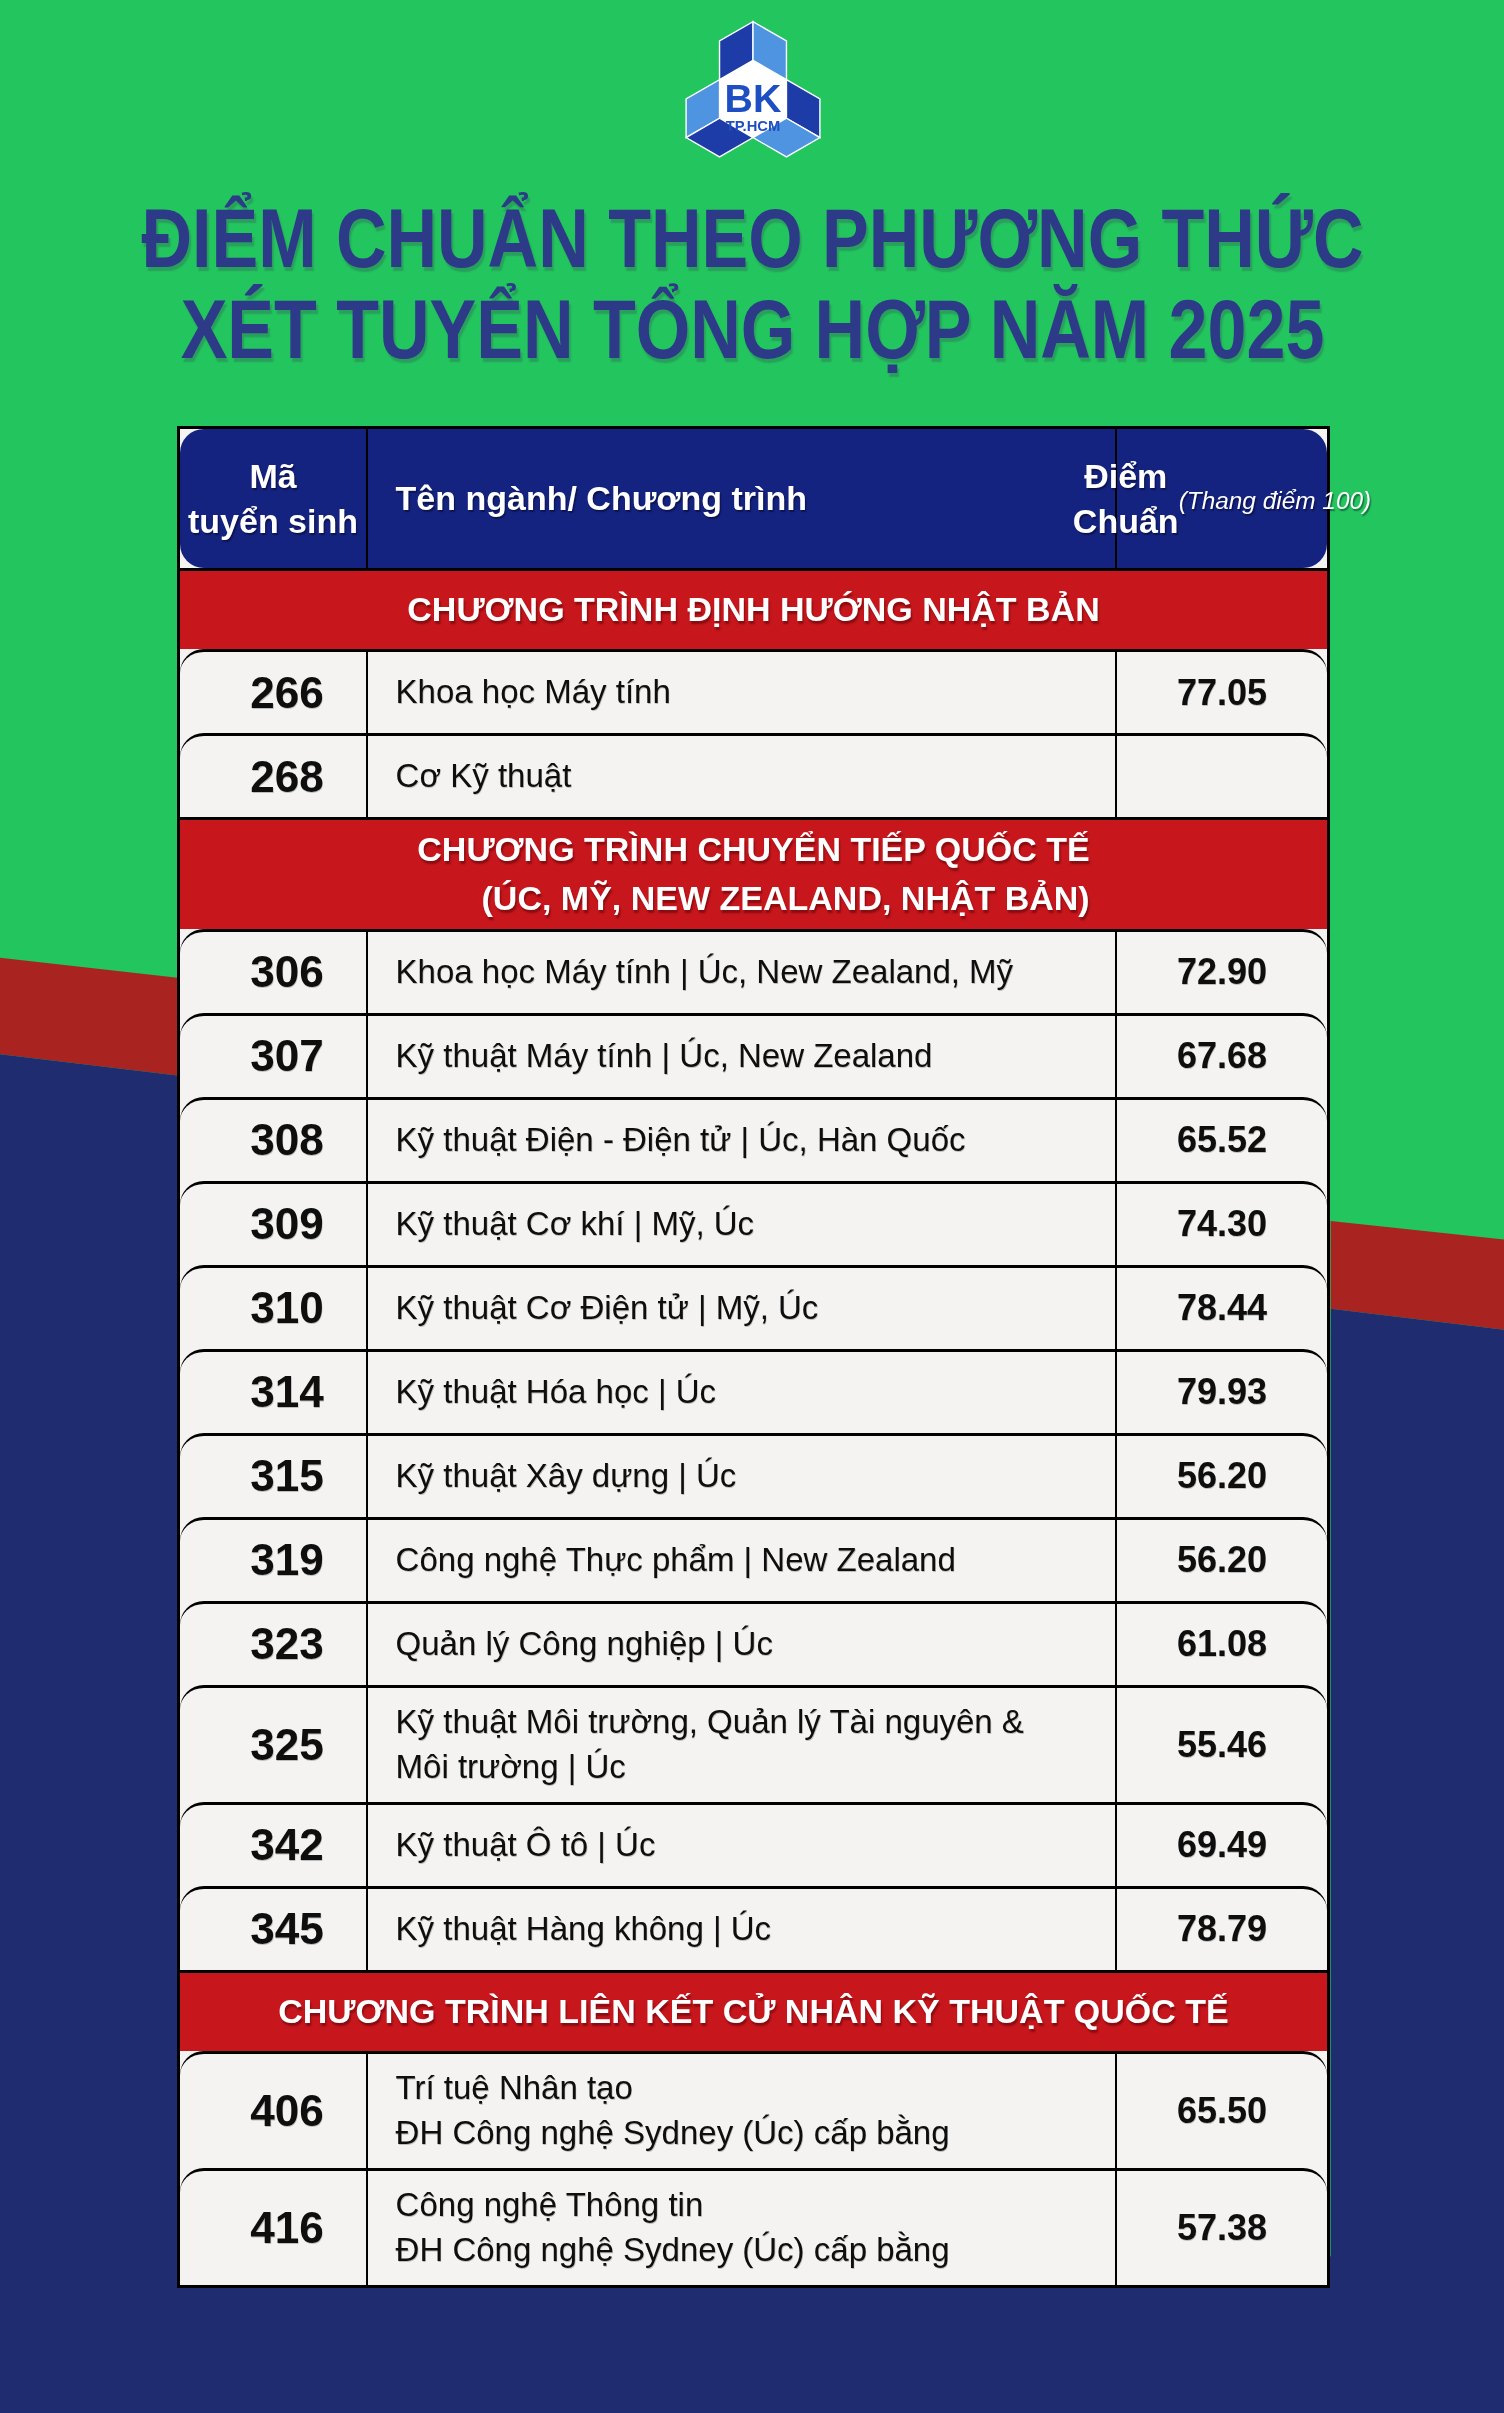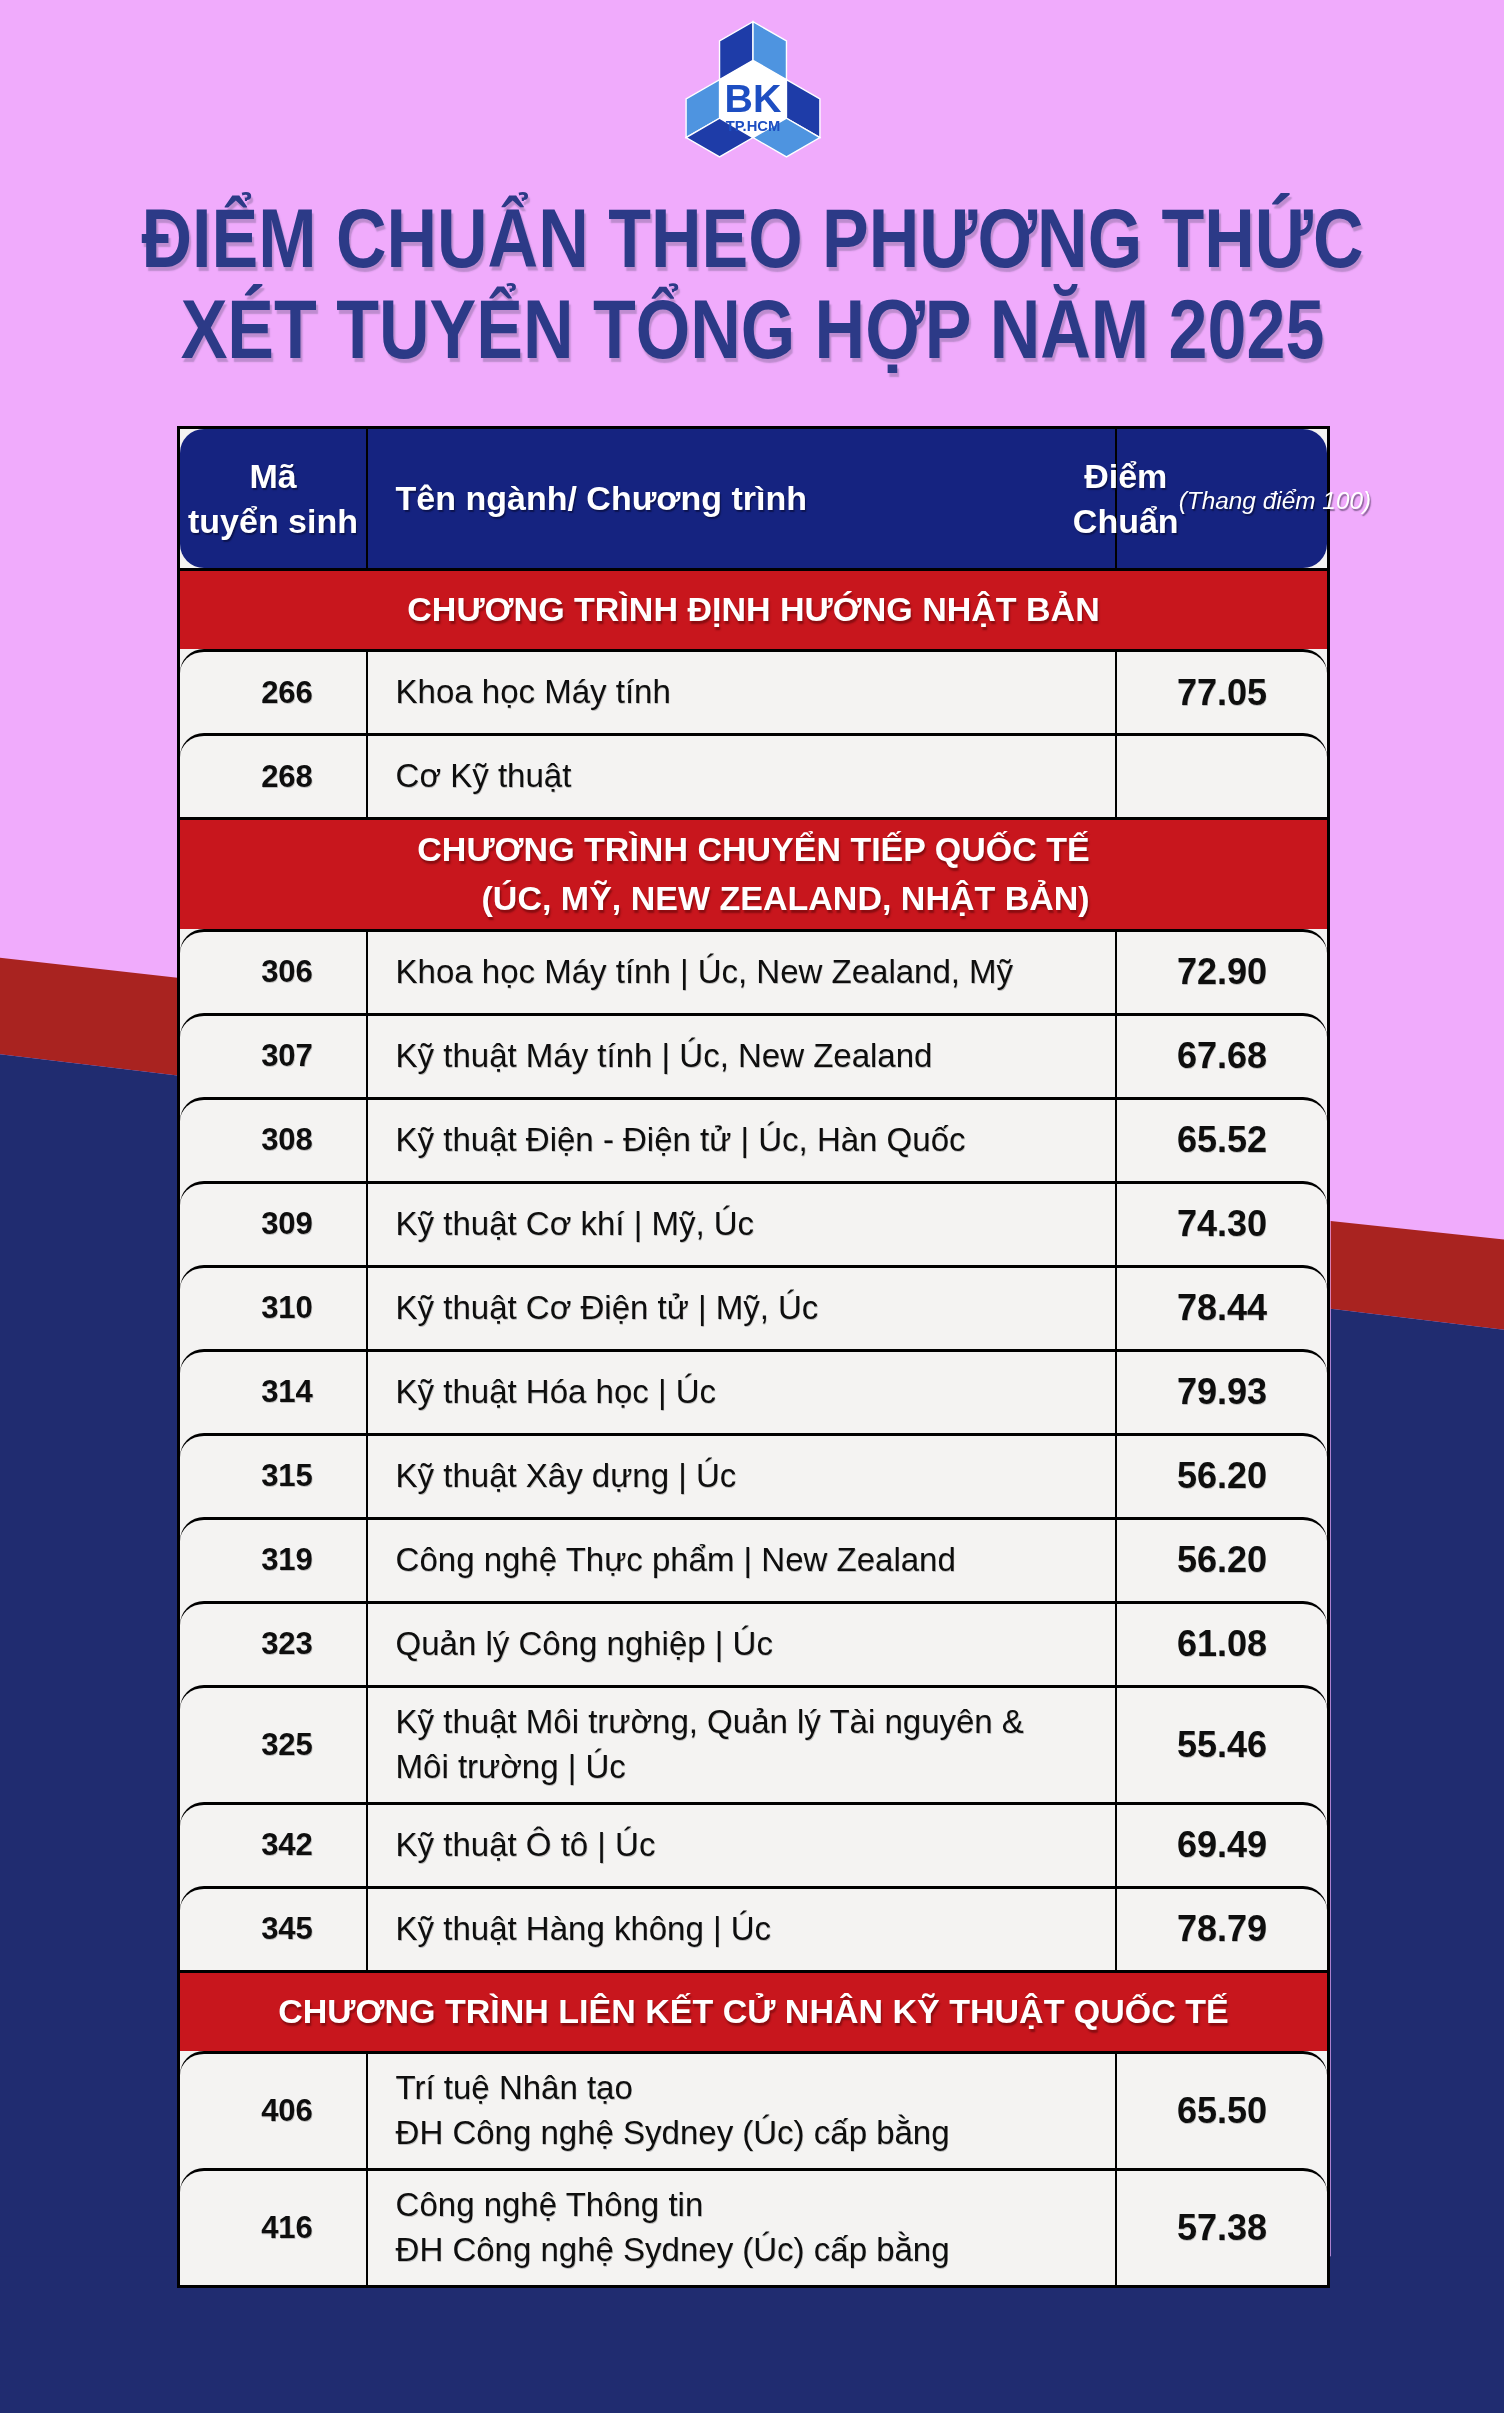--- a/index.html
+++ b/index.html
@@ -1,17 +1,17 @@
 <!DOCTYPE html>
 <html style="font-size:10px"><head>
 <meta charset="utf-8">
 <style>
   html,body{margin:0;padding:0;}
   .page{
-    position:relative; width:1505px; height:2413px; background:#f0abfc;
+    position:relative; width:1505px; height:2413px; background:#22c55e;
     font-family:"Liberation Sans","DejaVu Sans",sans-serif; overflow:hidden;
   }
   .deco{position:absolute; inset:0; width:1505px; height:2413px; z-index:0;}
 
   
   .logo{position:absolute; top:13.8px; left:50%; transform:translateX(-50%);
         width:149px; height:153px; z-index:2;}
   .logo svg{width:100%; height:100%;}
   .logo text{font-family:"Liberation Sans","DejaVu Sans",sans-serif; font-weight:bold;}
 
@@ -47,21 +47,21 @@
     background:#c8161d; color:#ffffff; min-height:78px;
     display:flex; align-items:center; justify-content:center; text-align:center;
     font-weight:700; font-size:34px; line-height:1.45;
     text-shadow:1.3px 2.5px 1.9px rgba(60,0,0,0.45); border-top:3.1px solid #000;
   }
   .sec.two{min-height:107px;}
   .sec-label{white-space:pre-line; display:block; padding:5px 19px;text-align:right;}
 
   .row{min-height:81px; color:#0e0e0e; text-shadow:0.6px 1.3px 0.6px rgba(0,0,0,0.22);}
   .row.tall{min-height:114px;}
-  .row .c1{font-size:31px; font-weight:600;padding-left:28px;}
+  .row .c1{font-size:44px; font-weight:600;padding-left:28px;}
   .row .c2{font-size:33px; font-weight:500; line-height:1.35; white-space:pre-line;}
   .row .c3{font-size:36px; font-weight:700;}
 </style>
 </head>
 <body>
 
 <div class="page">
 
   <svg class="deco" viewBox="0 0 2400 3850" preserveAspectRatio="none">
     <polygon points="0,1528 283,1560 283,1716 0,1682" fill="#a92320"></polygon>

